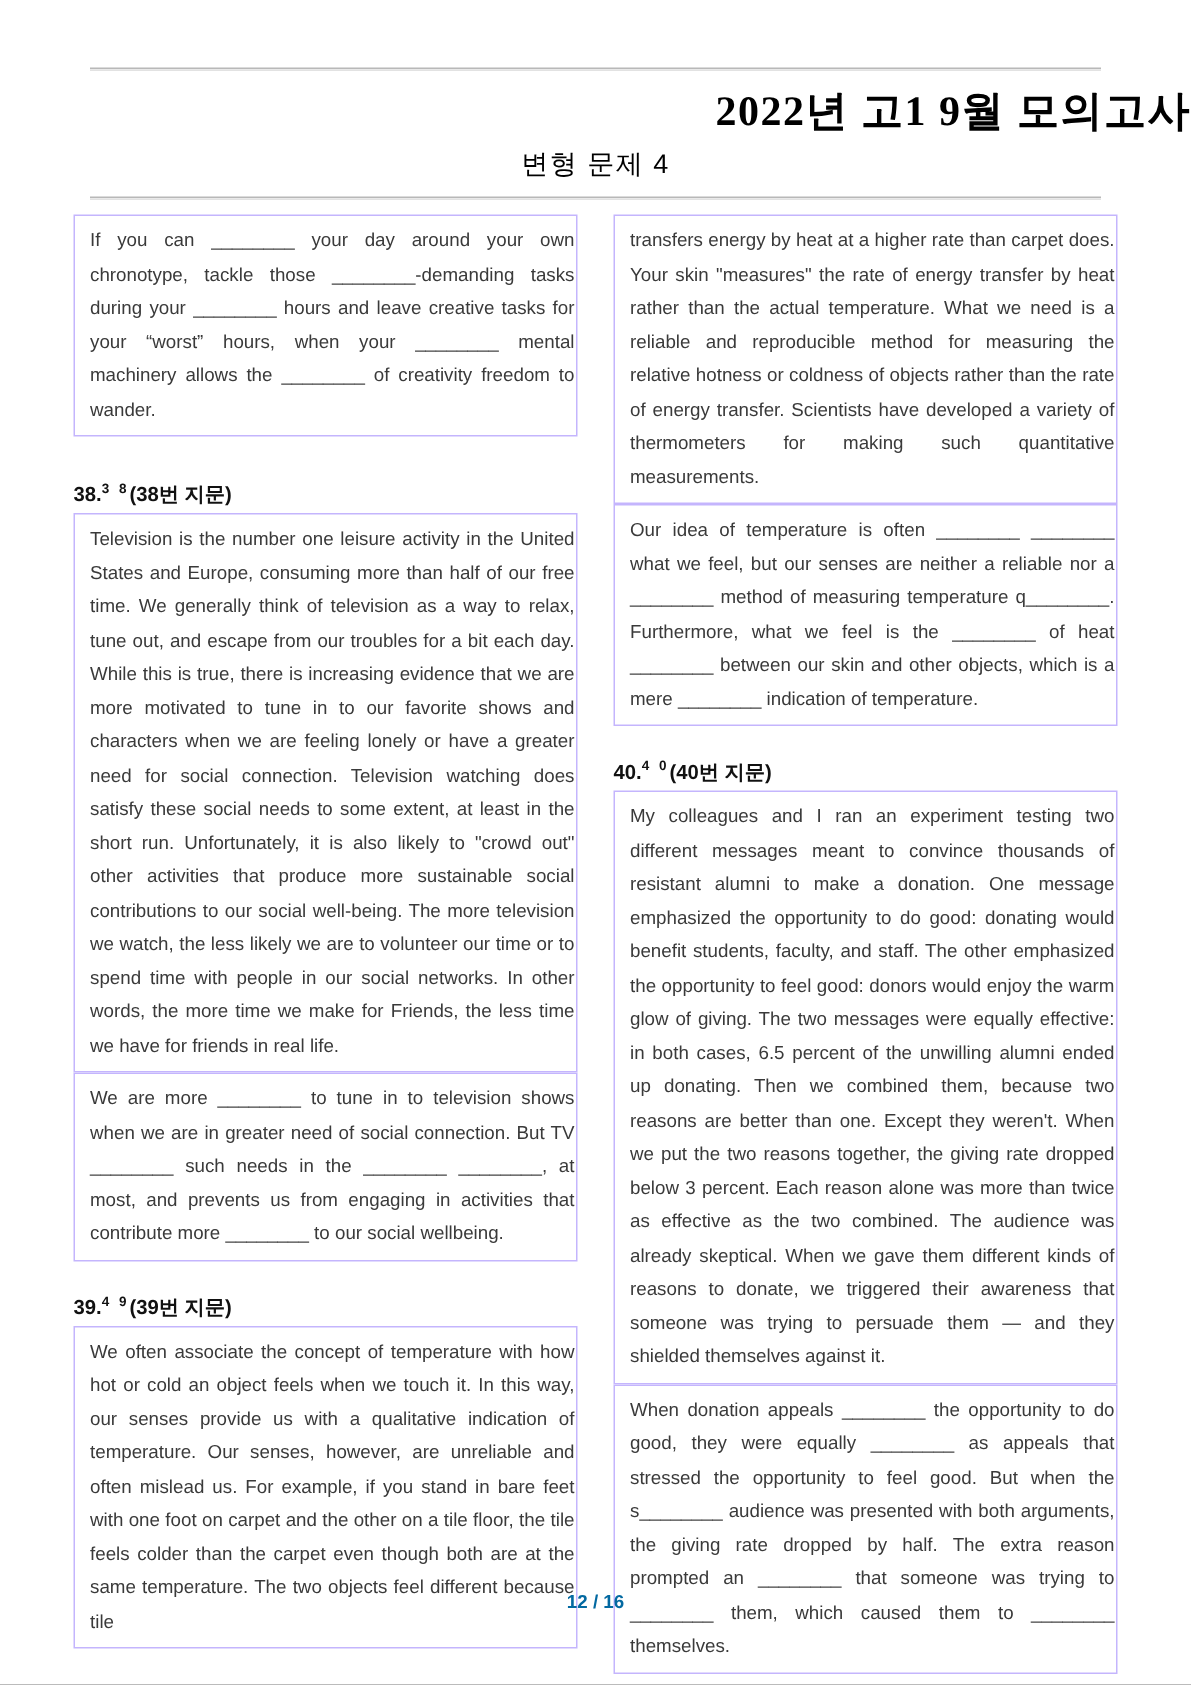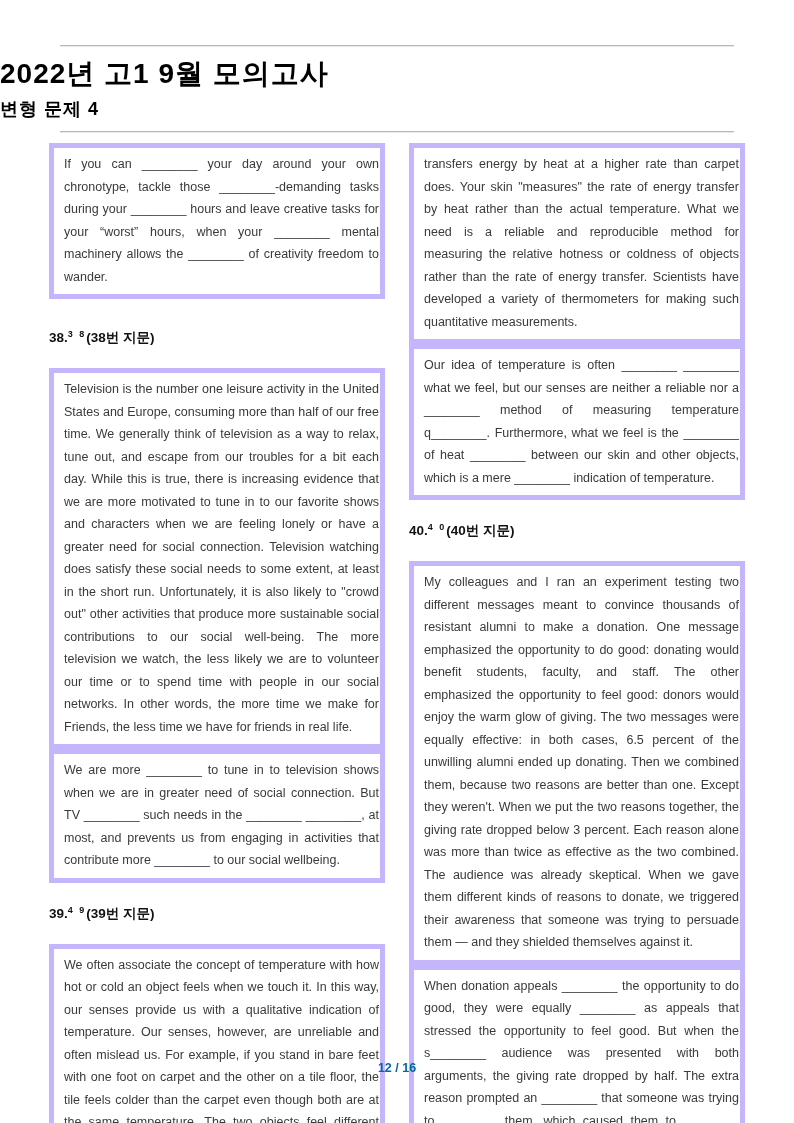--- a/index.html
+++ b/index.html
@@ -13,60 +13,60 @@
     color:#333;
     overflow:hidden;
   }
   .header { padding-top:45px; }
   .rule {
     height:2px; background:#b8b8b8;
     border-bottom:1px solid #e9e9e9;
     margin:0 60px;
   }
   .title {
-    text-align:left;
+    text-align:right;
     font-size:28px; font-weight:bold; color:#000;
     letter-spacing:1px;
     margin-top:8px;
-    font-family:Liberation Sans, sans-serif;
+    font-family:Liberation Serif, serif;
   }
   .subtitle {
-    text-align:left;
-    font-size:18px; font-weight:bold; color:#000;
+    text-align:center;
+    font-size:18px; font-weight:normal; color:#000;
     letter-spacing:1px;
     margin-top:4px; margin-bottom:10px;
   }
   .columns {
     display:flex;
     gap:24px;
     margin:10px 49px 0 49px;
   }
   .col { width:336px; }
   .passage-box {
-    border:5px solid #c4b5fd;
+    border:1px solid #c4b5fd;
     padding:5px 1px 6px 10px;
     font-size:12.5px;
     line-height:22.5px;
     text-align:justify;
     color:#3a3a3a;
     background:#fff;
   }
   .q-label {
     font-size:13.5px;
     font-weight:bold;
     color:#111;
     line-height:18px;
   }
   .q-label sup {
     font-size:9px;
     letter-spacing:2px;
     vertical-align:super;
     line-height:0;
   }
-  .mt-box   { margin-top:21px; }
+  .mt-box   { margin-top:3px; }
   .mt-gap   { margin-top:0; }
   .mt-label1{ margin-top:30px; }
   .mt-label2{ margin-top:22px; }
   .footer {
     position:absolute;
     bottom:48px; left:0;
     width:100%;
     text-align:center;
     font-size:12.5px;
     font-weight:bold;

